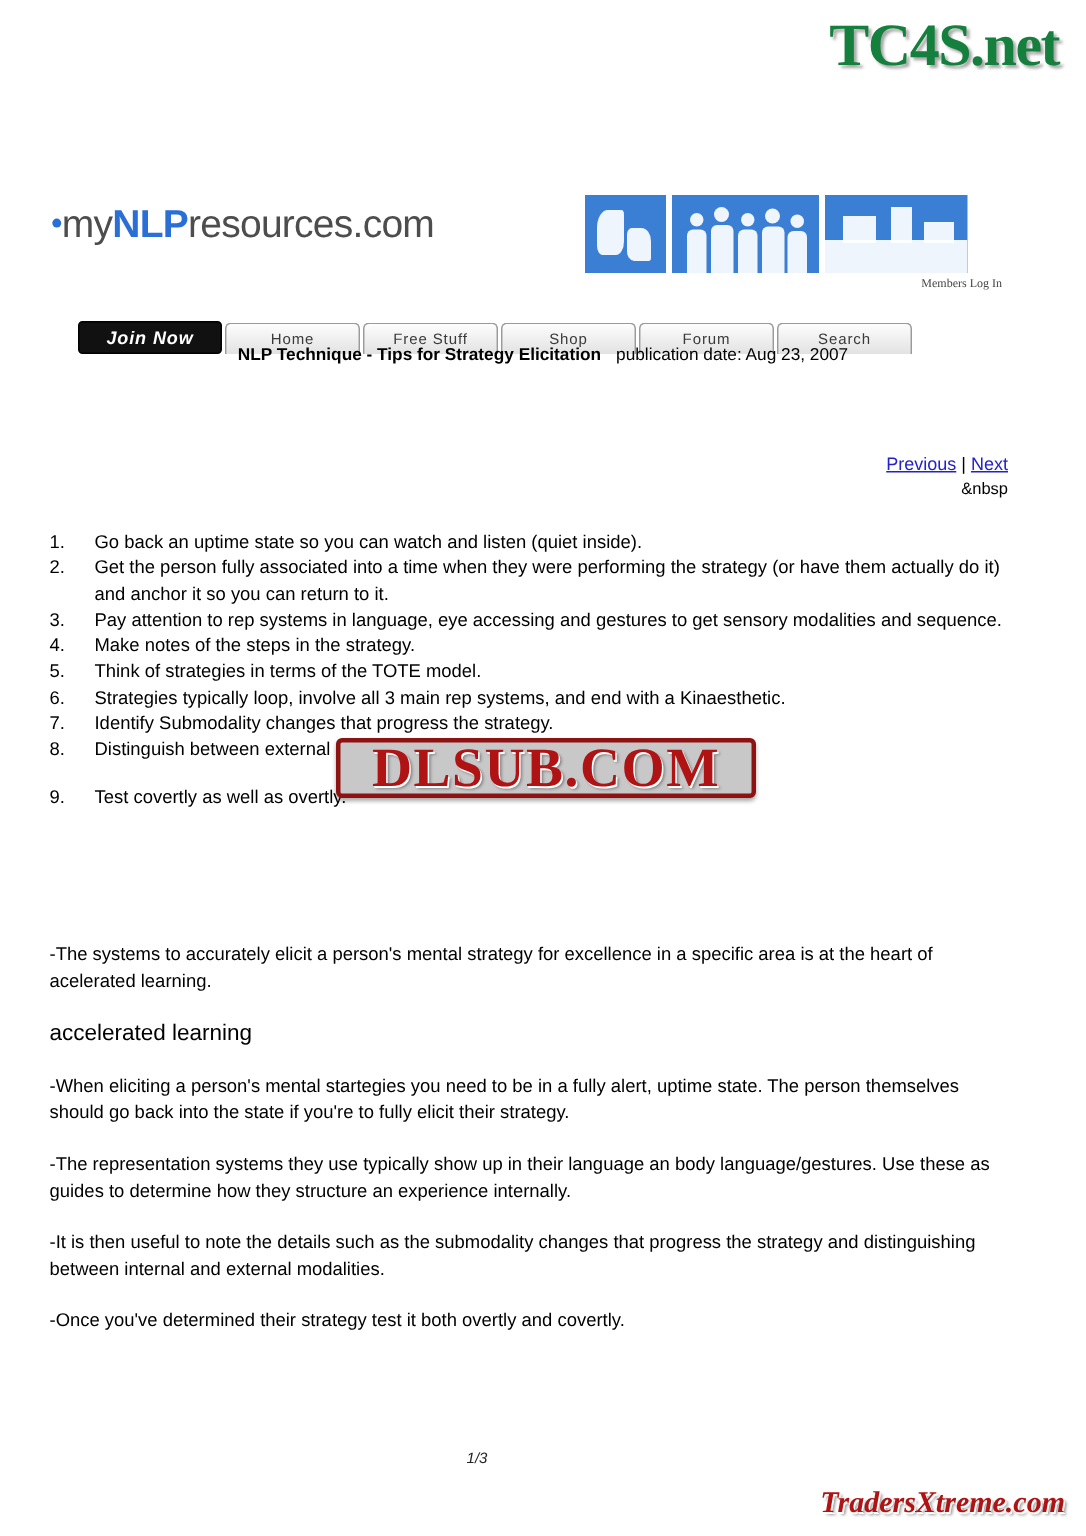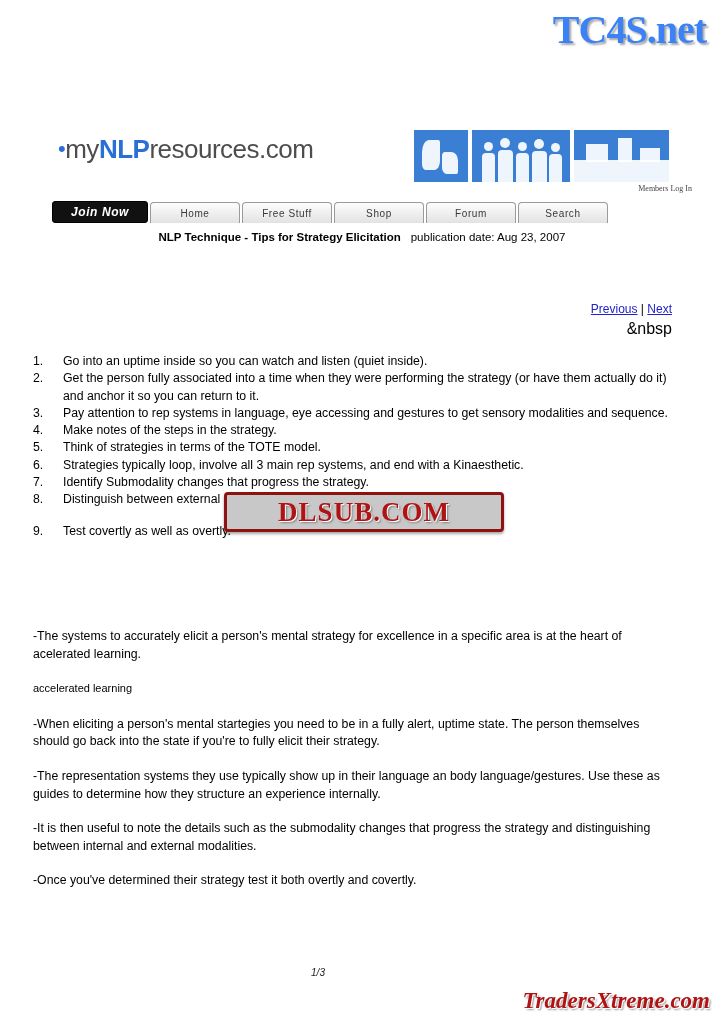--- a/index.html
+++ b/index.html
@@ -15,33 +15,32 @@
   }
 
   
   .tc4s {
     position: absolute;
     top: 6px;
     right: 18px;
     font-family: "Liberation Serif", serif;
     font-size: 40px;
     font-weight: bold;
-    color: #3b82f6;
+    color: #15803d;
     letter-spacing: -1px;
     text-shadow: 2px 2px 2px rgba(120,120,120,0.65);
   }
 
   
   .header {
     position: absolute;
     left: 34px;
     top: 130px;
     width: 640px;
     height: 110px;
-    margin-left: 24px;
   }
   .logo-row {
     display: flex;
     align-items: flex-start;
   }
   .logo-text {
     width: 348px;
     padding-top: 4px;
   }
   .logo-main {
@@ -95,21 +94,21 @@
     width: 640px;
     margin-top: 2px;
     padding-right: 6px;
     font-family: Liberation Serif, serif;
   }
 
   
   .navbar {
     position: absolute;
     left: 52px;
-    top: 201px;
+    top: 214px;
     display: flex;
     align-items: flex-end;
     gap: 2px;
   }
   .tab {
     width: 90px;
     height: 21px;
     background: linear-gradient(#fdfdfd,#e2e2e2);
     border: 1px solid #9a9a9a;
     border-bottom: none;
@@ -161,21 +160,21 @@
   .pager a {
     color: #2222cc;
     text-decoration: underline;
     cursor: pointer;
   }
   .pager .bar { color: #000; }
   .nbsp {
     position: absolute;
     right: 52px;
     top: 320px;
-    font-size: 16px;
+    font-size: 11px;
     color: #000;
     text-align: right;
   }
 
   
   .list {
     position: absolute;
     left: 33px;
     top: 353px;
     width: 645px;
@@ -204,58 +203,58 @@
     border-radius: 4px;
     background: #c8c8c8;
     box-shadow: 0 2px 3px rgba(0,0,0,0.35);
     display: flex;
     align-items: center;
     justify-content: center;
   }
   .dlsub span {
     font-family: "Liberation Serif", serif;
     font-weight: bold;
-    font-size: 27px;
+    font-size: 37px;
     color: #b01313;
     letter-spacing: 1px;
     text-shadow: 1px 1px 0 #ffffff, 2px 2px 2px rgba(0,0,0,0.35);
   }
 
   
   .body-text {
     position: absolute;
     left: 33px;
     top: 628px;
     width: 645px;
     font-size: 12.3px;
     line-height: 17.6px;
   }
   .body-text p { margin: 0 0 17px 0; }
   .body-text p.small {
-    font-size: 11px;
+    font-size: 15px;
     margin-bottom: 18px;
   }
 
   
   .page-num {
     position: absolute;
     left: 0;
     top: 967px;
     width: 636px;
     text-align: center;
     font-size: 10px;
     font-style: italic;
     color: #222;
   }
   .txtreme {
     position: absolute;
     right: 14px;
     bottom: 10px;
     font-family: "Liberation Serif", serif;
-    font-size: 23px;
+    font-size: 20px;
     font-weight: bold;
     font-style: italic;
     color: #b01313;
     text-shadow: 1px 1px 0 #ffffff, 2px 2px 2px rgba(0,0,0,0.4);
     margin-left: 25px;
   }
 </style>
 </head>
 <body>
 
@@ -308,21 +307,21 @@
 </div>
 
 <div class="pager">
   <a>Previous</a><span class="bar"> | </span><a>Next</a>
 </div>
 <div class="nbsp">&amp;nbsp</div>
 
 <div class="list">
   <div class="li">
     <span class="num">1.</span>
-    <span class="txt">Go into an uptime inside so you can watch and listen (quiet inside).</span>
+    <span class="txt">Go back an uptime state so you can watch and listen (quiet inside).</span>
   </div>
   <div class="li">
     <span class="num">2.</span>
     <span class="txt">Get the person fully associated into a time when they were performing the strategy (or have them actually do it) and anchor it so you can return to it.</span>
   </div>
   <div class="li">
     <span class="num">3.</span>
     <span class="txt">Pay attention to rep systems in language, eye accessing and gestures to get sensory modalities and sequence.</span>
   </div>
   <div class="li">

